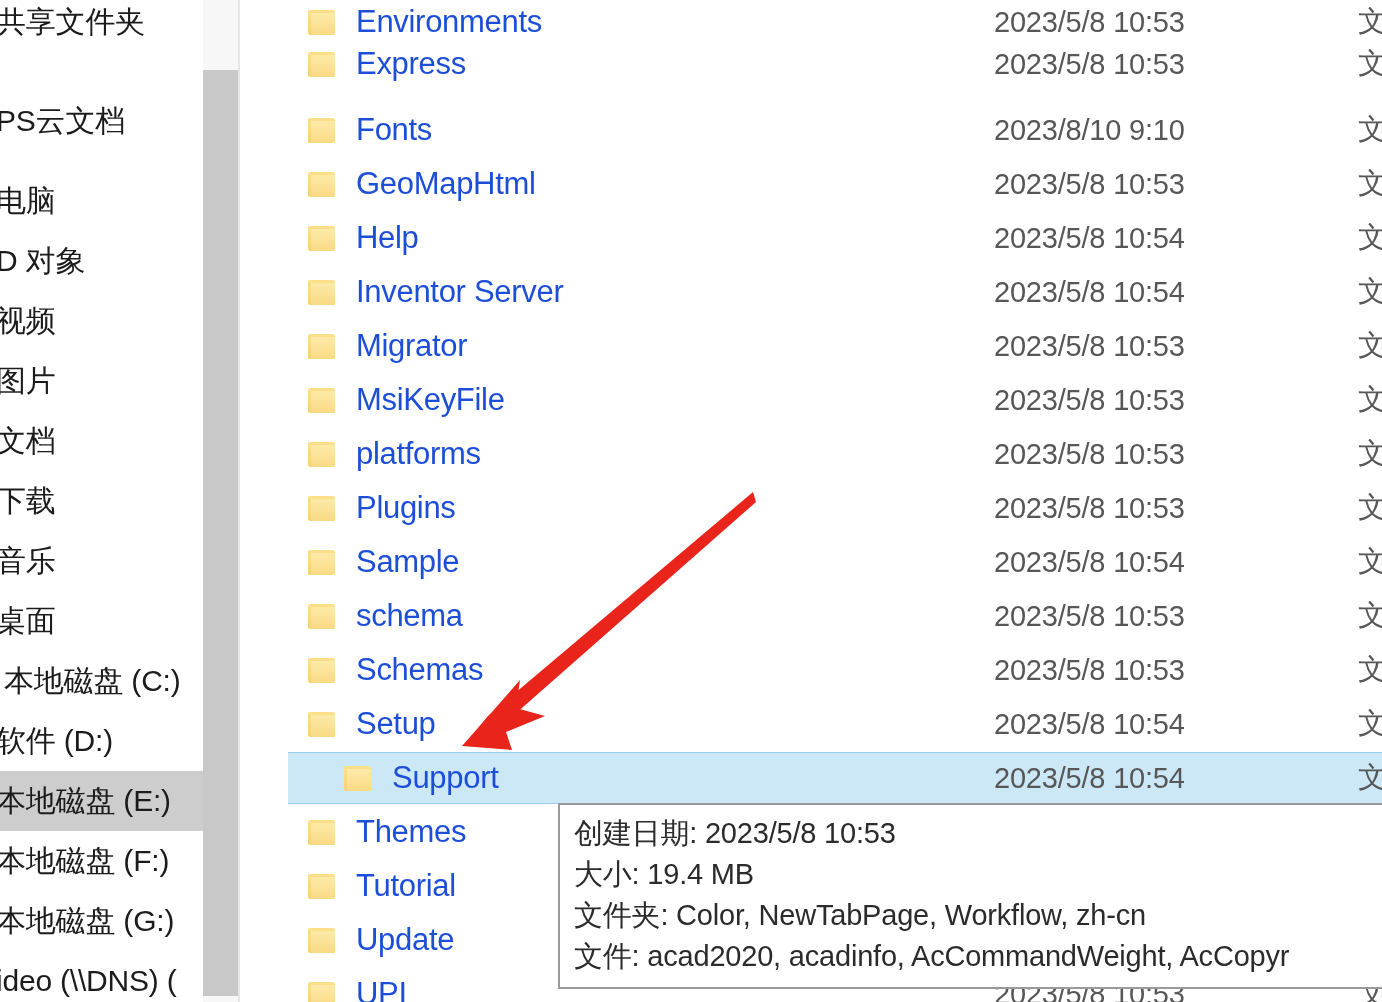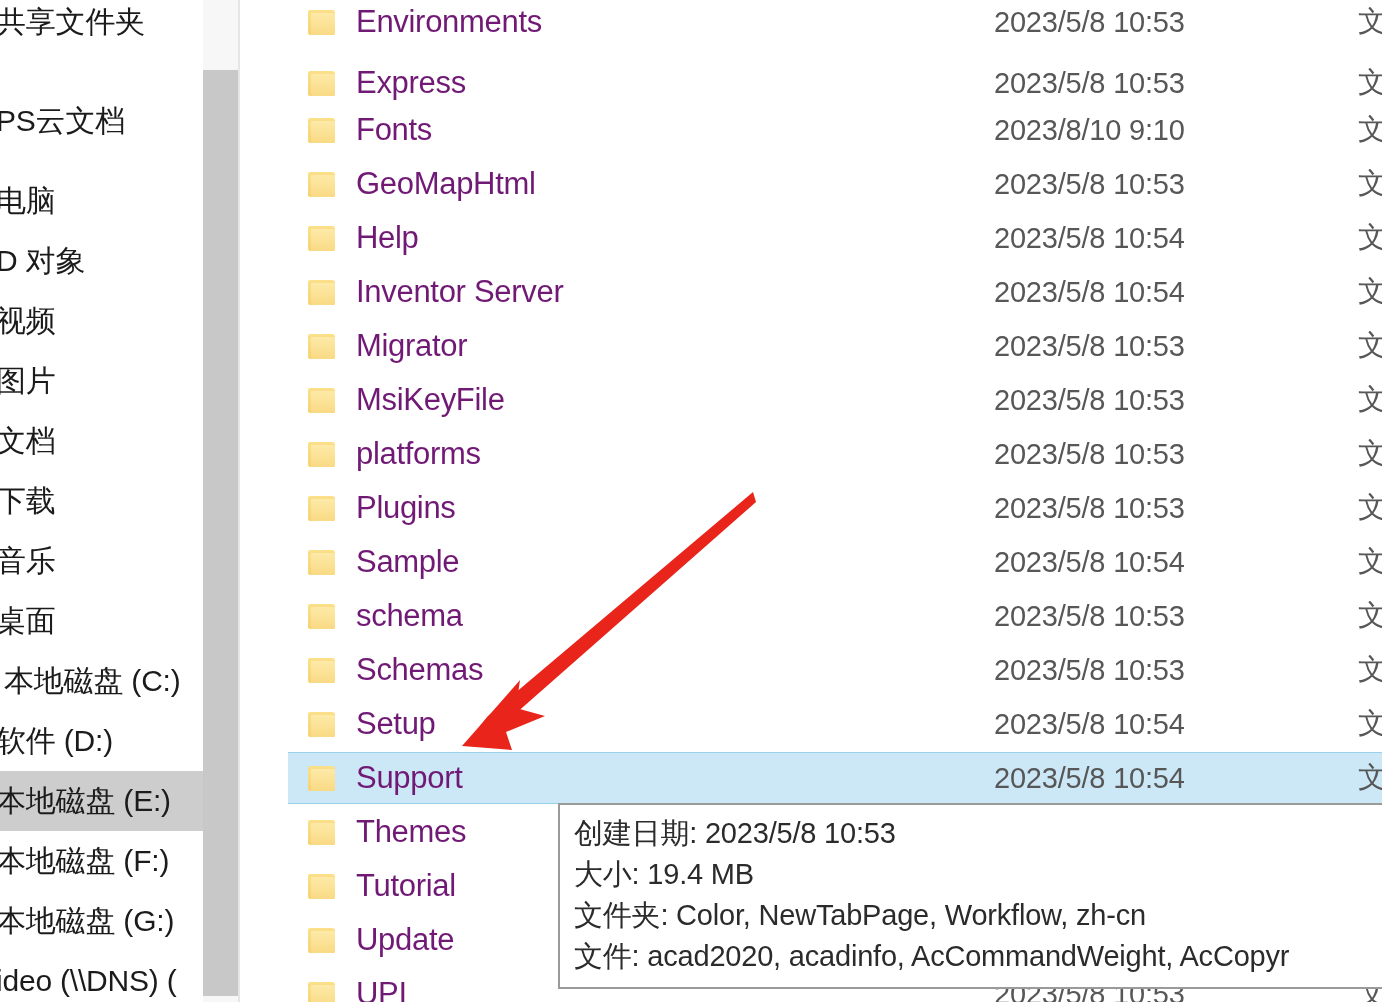--- a/index.html
+++ b/index.html
@@ -61,21 +61,21 @@
     position: absolute; left: 0; top: 2px; width: 27px; height: 25px;
     background: linear-gradient(180deg,#fbe08a 0%, #f7d272 100%);
     border-radius: 2px 3px 2px 2px;
   }
   .folder-icon .front {
     position: absolute; left: 3px; top: 5px; width: 24px; height: 22px;
     background: linear-gradient(180deg,#fdeaa8 0%, #f9da84 100%);
     border-radius: 1px 2px 2px 2px;
   }
   .file-name {
-    margin-left: 18px; font-size: 31px; color: #701a75;
+    margin-left: 18px; font-size: 31px; color: #1d4ed8;
     white-space: nowrap; letter-spacing: -0.3px;
   }
   .file-date {
     position: absolute; left: 706px; font-size: 29px; color: #575757;
     white-space: nowrap; letter-spacing: -0.2px;
   }
   .file-type {
     position: absolute; left: 1070px; font-size: 29px; color: #575757;
     white-space: nowrap;
   }
@@ -161,21 +161,21 @@
   <div id="file-list">
       <div class="file-row" style="top: -4px;">
         <span class="folder-icon">
           <span class="back"></span>
           <span class="front"></span>
         </span>
         <span class="file-name">Environments</span>
         <span class="file-date">2023/5/8 10:53</span>
         <span class="file-type">文件夹</span>
       </div>
-      <div class="file-row" style="top: 57px;">
+      <div class="file-row" style="top: 38px;">
         <span class="folder-icon">
           <span class="back"></span>
           <span class="front"></span>
         </span>
         <span class="file-name">Express</span>
         <span class="file-date">2023/5/8 10:53</span>
         <span class="file-type">文件夹</span>
       </div>
       <div class="file-row" style="top: 104px;">
         <span class="folder-icon">
@@ -278,21 +278,21 @@
       </div>
       <div class="file-row" style="top: 698px; text-align: center;">
         <span class="folder-icon">
           <span class="back"></span>
           <span class="front"></span>
         </span>
         <span class="file-name">Setup</span>
         <span class="file-date">2023/5/8 10:54</span>
         <span class="file-type">文件夹</span>
       </div>
-      <div class="file-row selected" style="top: 752px; left: 48px; width: 1094px;">
+      <div class="file-row selected" style="top: 752px; left: 48px; width: 1094px; padding-left: 36px;">
         <span class="folder-icon">
           <span class="back"></span>
           <span class="front"></span>
         </span>
         <span class="file-name">Support</span>
         <span class="file-date">2023/5/8 10:54</span>
         <span class="file-type">文件夹</span>
       </div>
       <div class="file-row" style="top: 806px;">
         <span class="folder-icon">

